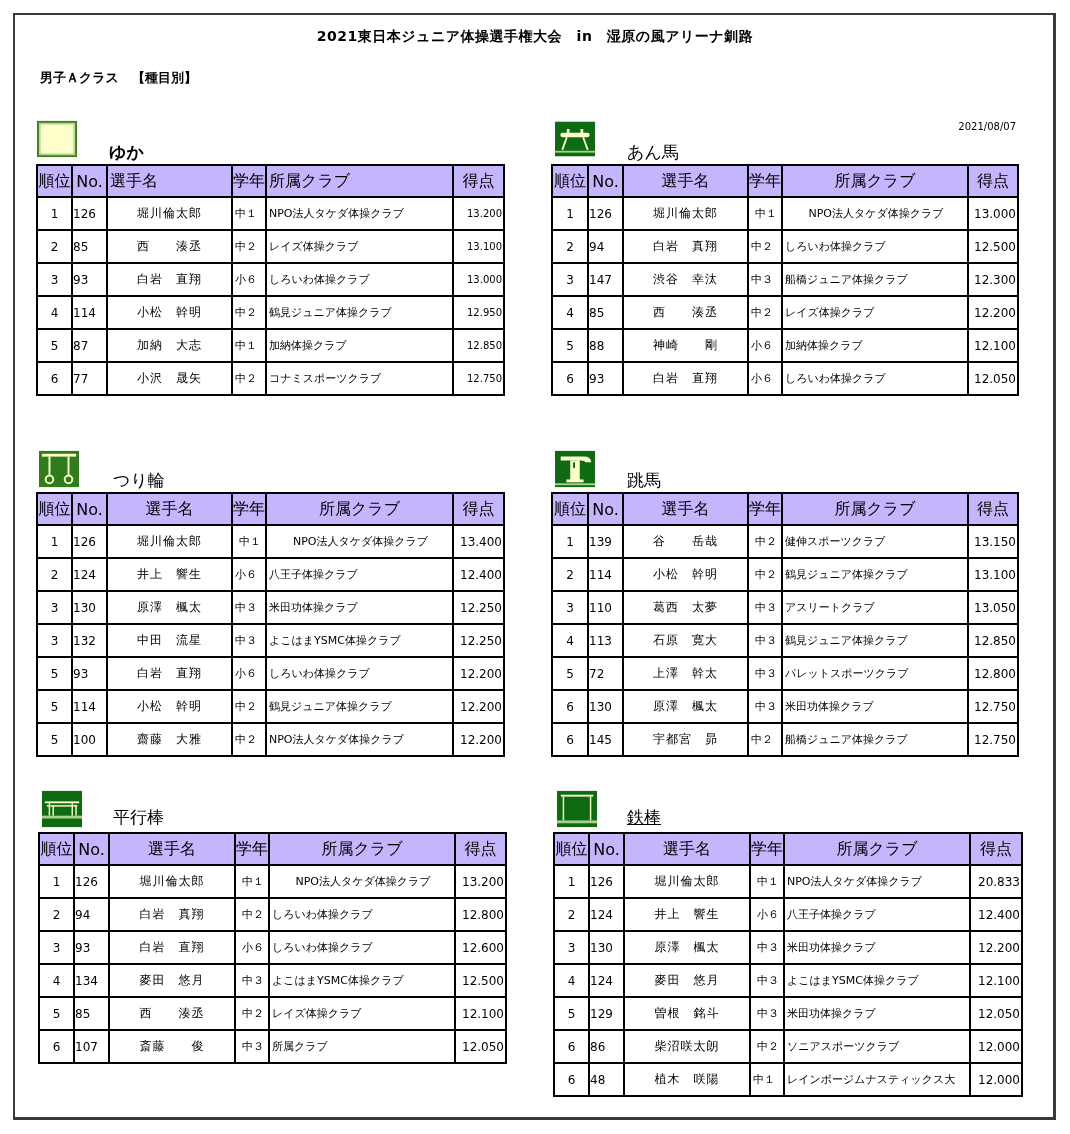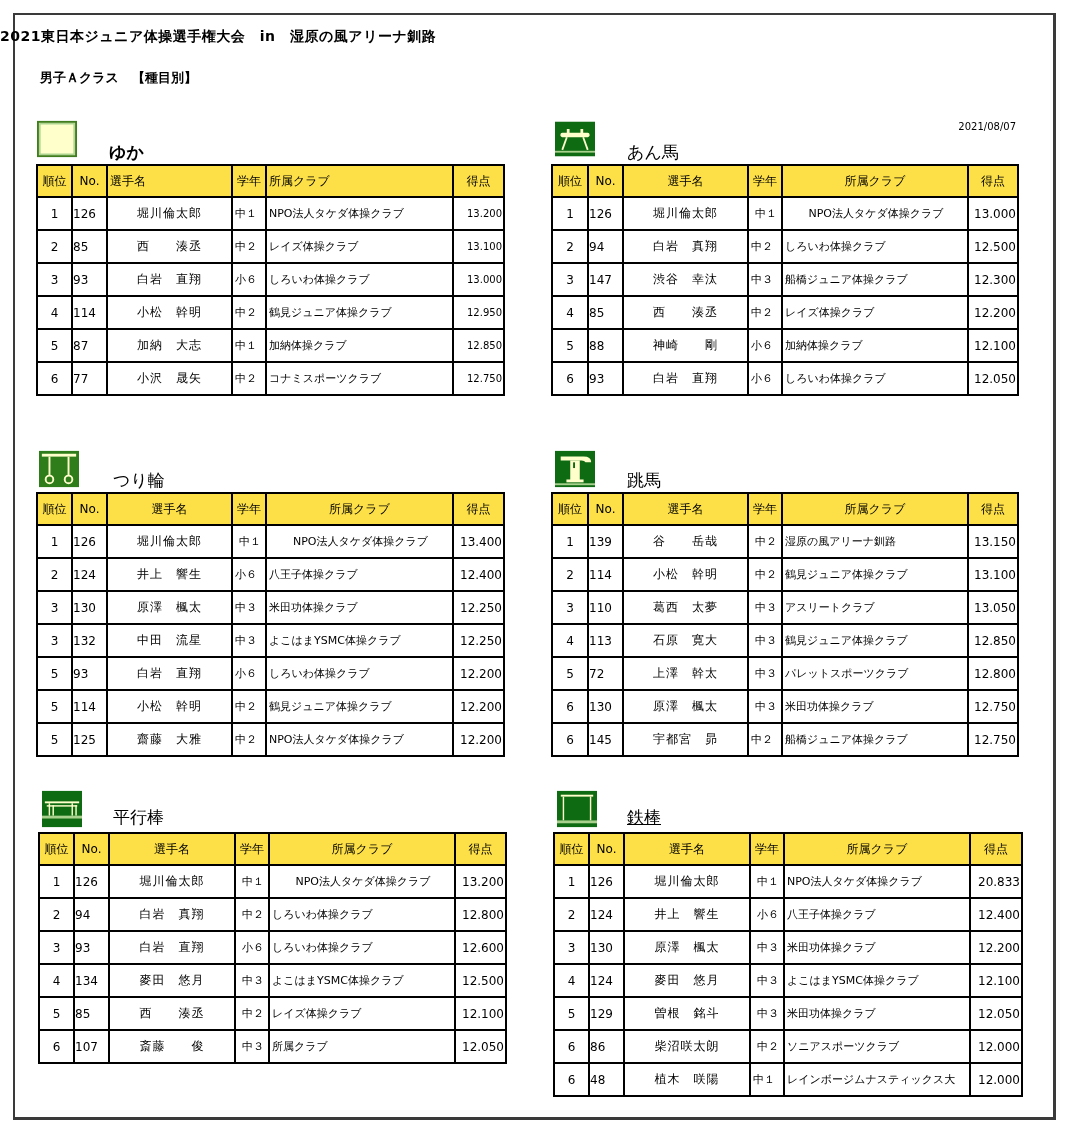--- a/index.html
+++ b/index.html
@@ -1,31 +1,31 @@
 <!DOCTYPE html>
 <html><head>
 <meta charset="utf-8">
 <style>
   html, body { margin: 0; padding: 0; background: #ffffff; }
   body { width: 1070px; height: 1134px; position: relative; overflow: hidden;
          font-family: "DejaVu Sans", "Liberation Sans", sans-serif; color: #000; }
   .page { position: absolute; left: 13px; top: 13px; width: 1038px; height: 1102px;
           border: 3px solid #3a3a3a; border-top-width: 2px; border-left-width: 2px; background: #fff; }
-  .title { position: absolute; left: 0; width: 1070px; top: 28px; text-align: left;
+  .title { position: absolute; left: 0; width: 1070px; top: 28px; text-align: center;
            font-size: 14px; font-weight: bold; letter-spacing: 0.5px; }
   .subtitle { position: absolute; left: 40px; top: 69px; font-size: 13px; font-weight: bold; }
   .date { position: absolute; right: 54px; top: 73px; font-size: 10px; margin-top: 48px; }
   .event-icon { position: absolute; width: 40px; height: 38px; }
   .event-name { position: absolute; font-size: 17px; font-family: "DejaVu Sans", sans-serif; }
 
   table.results { position: absolute; border-collapse: collapse; table-layout: fixed;
                   border: 2px solid #000; }
   table.results th, table.results td { border: 2px solid #000; padding: 0; height: 31px;
                   font-size: 12px; white-space: nowrap; overflow: hidden; }
-  table.results th { background: #fde047; font-weight: normal; height: 30px; font-size: 12px; }
+  table.results th { background: #c4b5fd; font-weight: normal; height: 30px; font-size: 16px; }
   table.results td { background: #fff; }
   .c-rank { text-align: center; }
   .c-no { font-size: 12px; }
   .c-name { text-align: center; font-size: 13px; letter-spacing: 1px; }
   .c-grade { text-align: left; padding-left: 2px !important; font-size: 11px !important; }
   .c-club { text-align: left; padding-left: 2px !important; font-size: 11px !important; border-radius: 15px; }
   .c-club.centered { text-align: center; }
   .c-score { text-align: right; padding-right: 1px !important; font-size: 12px; }
   .c-score.small { font-size: 10px !important; }
   th.h-left { text-align: left; padding-left: 2px !important; }
@@ -273,21 +273,21 @@
       <tr>
           <td class="c-rank">5</td>
           <td class="c-no">114</td>
           <td class="c-name">小松　幹明</td>
           <td class="c-grade">中２</td>
           <td class="c-club">鶴見ジュニア体操クラブ</td>
           <td class="c-score">12.200</td>
         </tr>
       <tr>
           <td class="c-rank">5</td>
-          <td class="c-no">125</td>
+          <td class="c-no">100</td>
           <td class="c-name">齋藤　大雅</td>
           <td class="c-grade">中２</td>
           <td class="c-club">NPO法人タケダ体操クラブ</td>
           <td class="c-score">12.200</td>
         </tr>
     </tbody>
   </table>
 </div>
 
 <div>
@@ -318,21 +318,21 @@
         <th>所属クラブ</th>
         <th>得点</th>
       </tr>
     </thead>
     <tbody>
       <tr>
           <td class="c-rank">1</td>
           <td class="c-no">139</td>
           <td class="c-name">谷　　岳哉</td>
           <td class="c-grade" style="text-align:center">中２</td>
-          <td class="c-club">湿原の風アリーナ釧路</td>
+          <td class="c-club">健伸スポーツクラブ</td>
           <td class="c-score">13.150</td>
         </tr>
       <tr>
           <td class="c-rank">2</td>
           <td class="c-no">114</td>
           <td class="c-name">小松　幹明</td>
           <td class="c-grade" style="text-align:center">中２</td>
           <td class="c-club">鶴見ジュニア体操クラブ</td>
           <td class="c-score">13.100</td>
         </tr>

